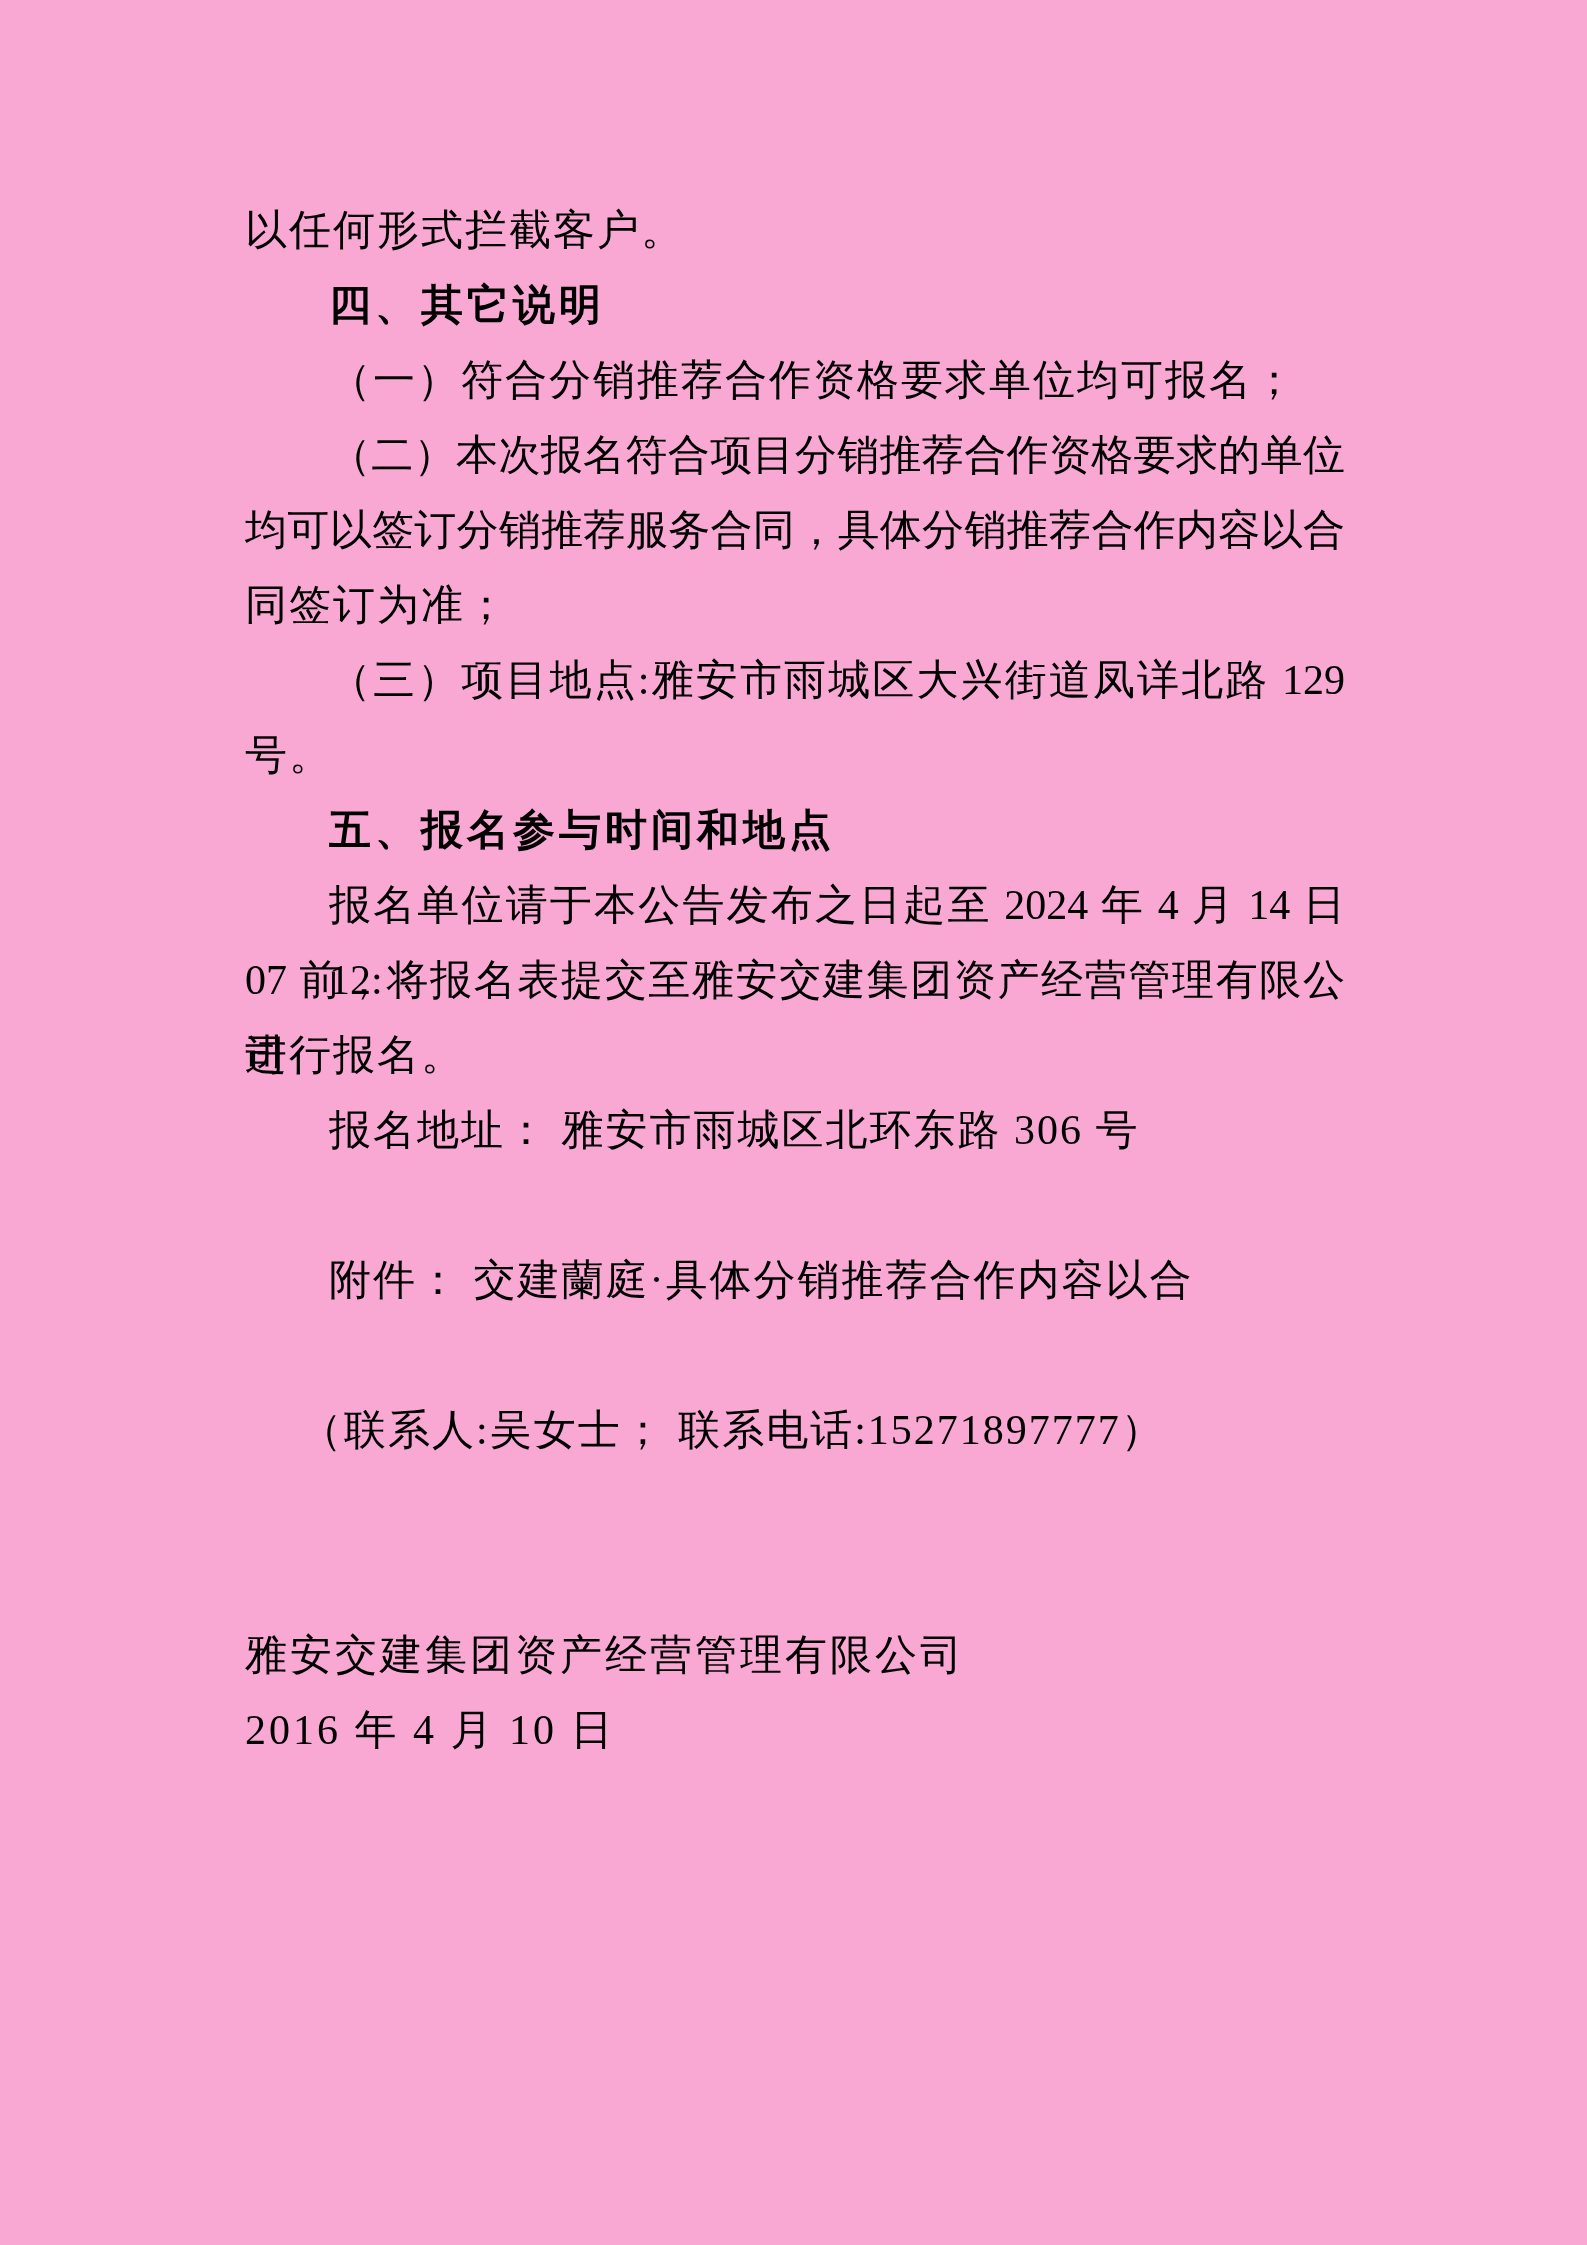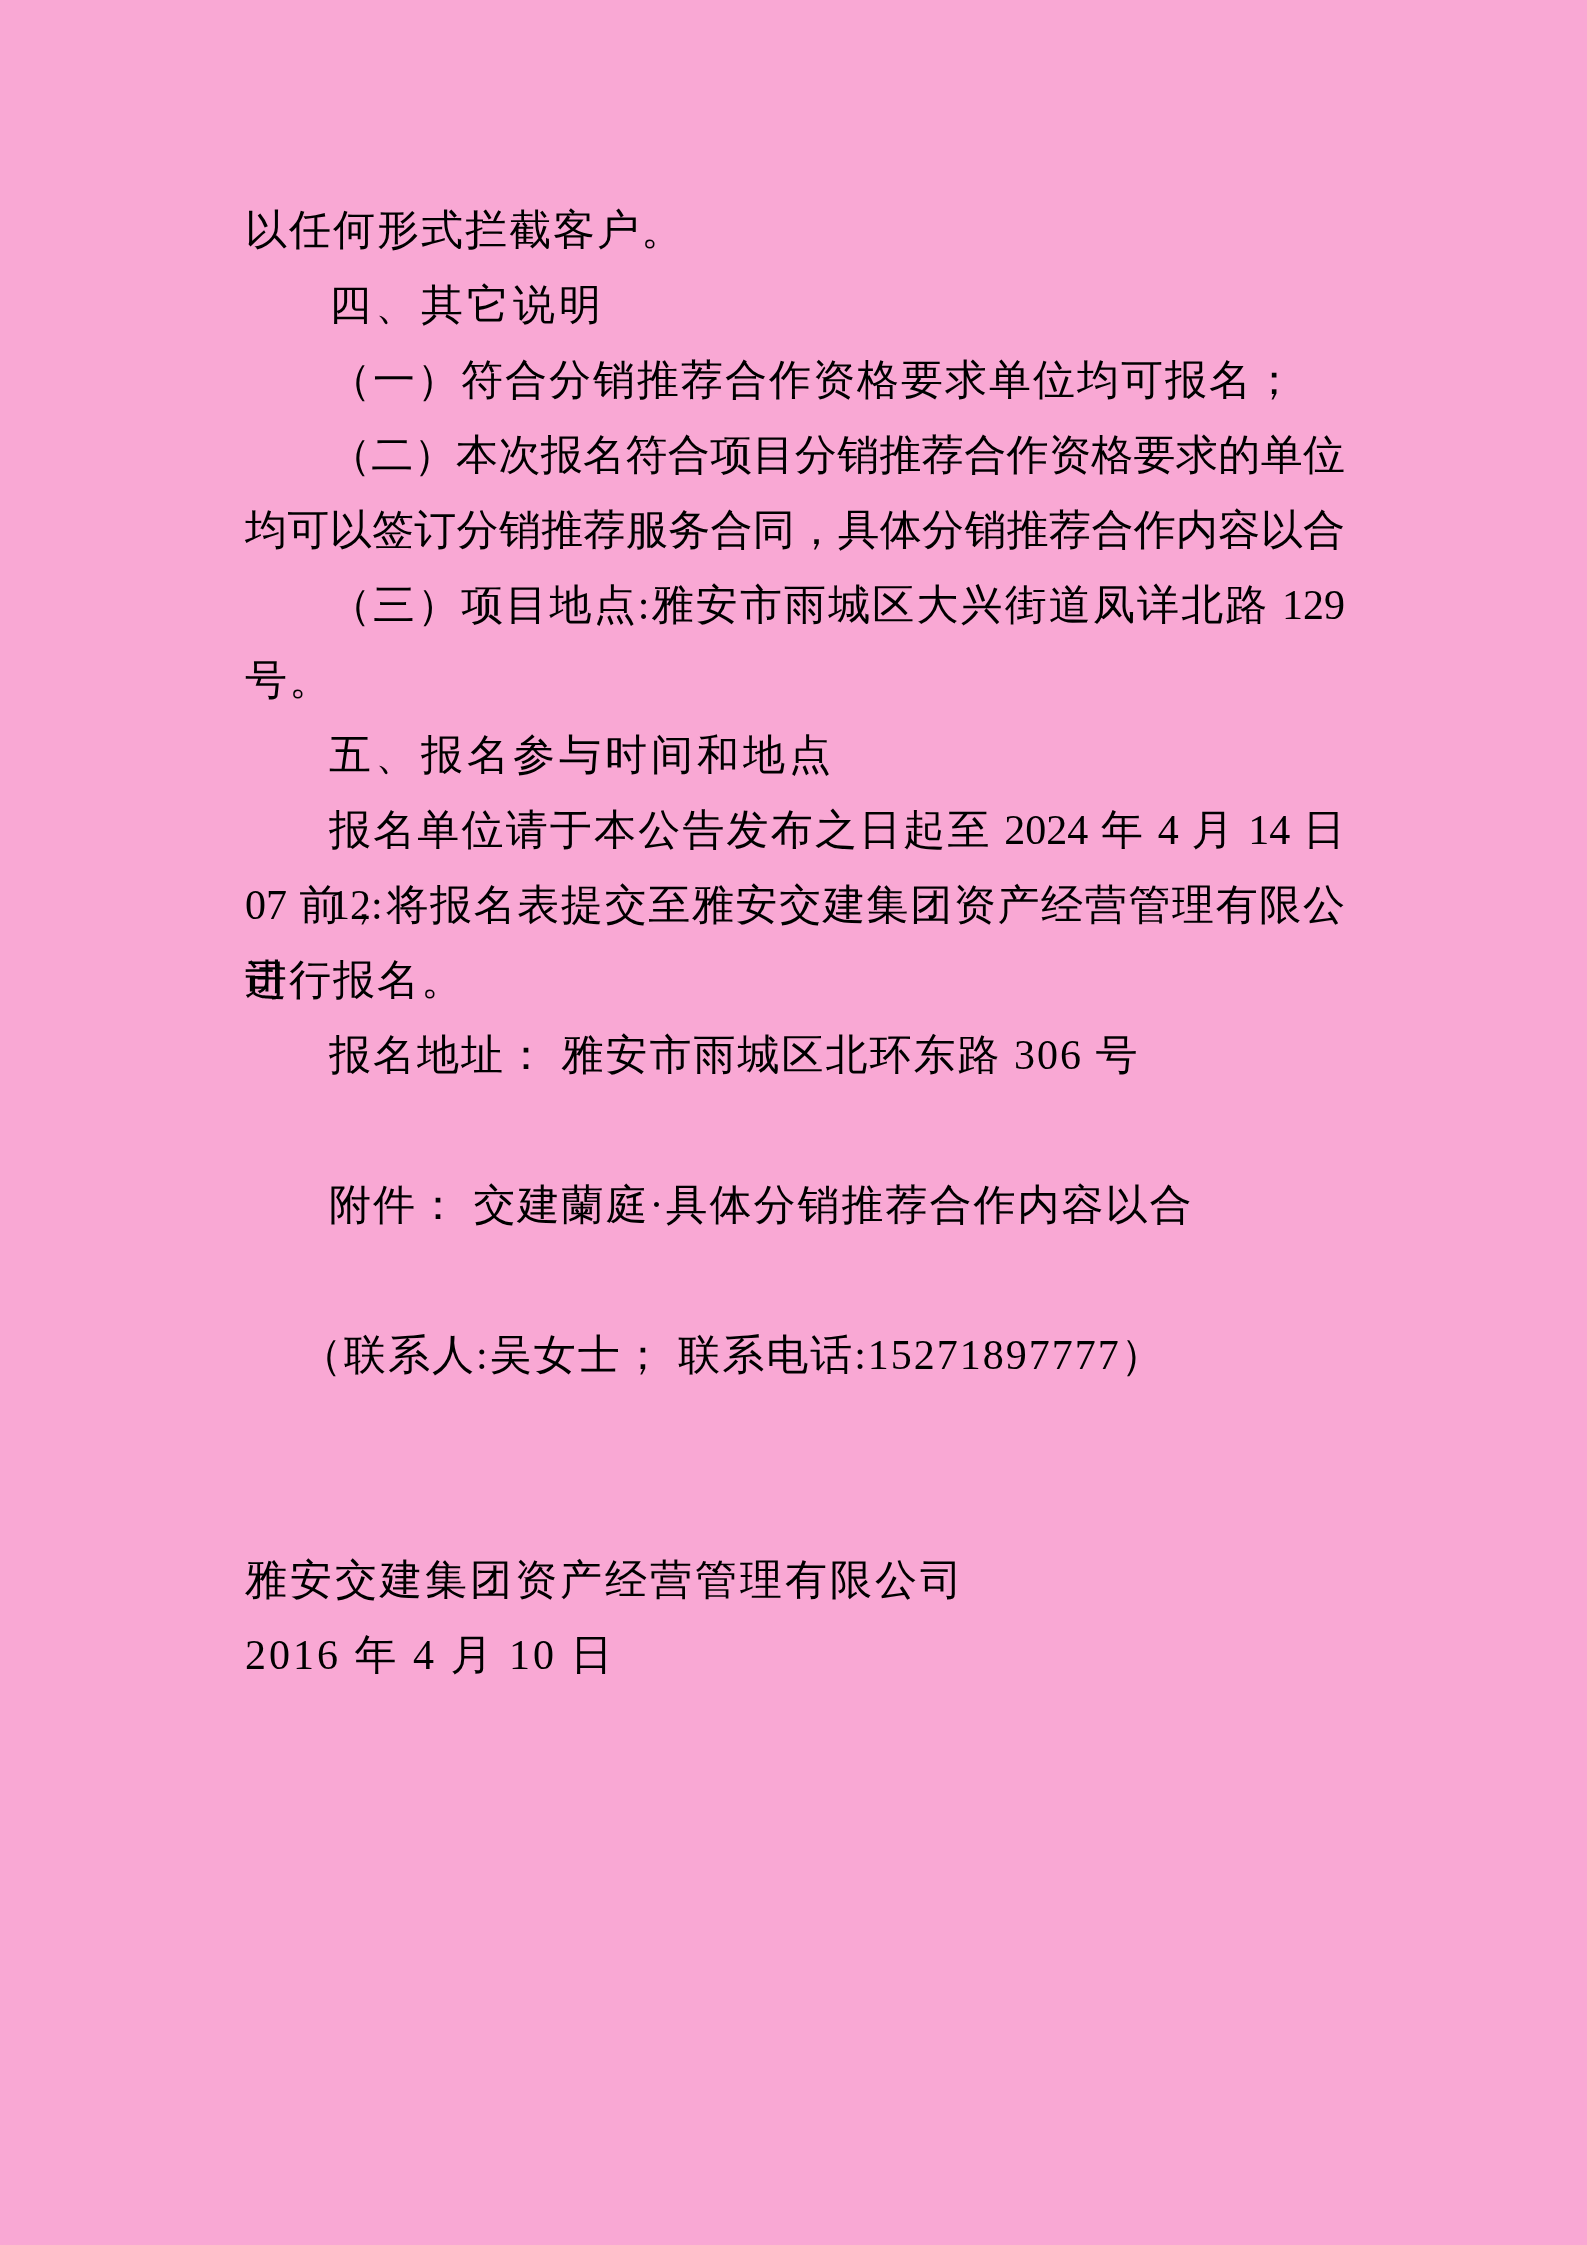--- a/index.html
+++ b/index.html
@@ -26,21 +26,21 @@
   }
   .line {
     height: 75px;
     letter-spacing: 2px;
     white-space: pre-wrap;
   }
   .line.blank { height: 75px; }
   .indent { padding-left: 84px; }
   .contact-indent { padding-left: 55px; }
   .bold {
-    font-weight: 400;
+    font-weight: 700;
     letter-spacing: 4px;
   }
   .fill {
     text-align: justify;
     text-align-last: justify;
     letter-spacing: 0;
   }
   .align-right {
     text-align: left;
     letter-spacing: 3px;
@@ -56,20 +56,21 @@
     <div class="line">以任何形式拦截客户。</div>
 
     <div class="line indent bold">四、其它说明</div>
 
     <div class="line indent">（一）符合分销推荐合作资格要求单位均可报名；</div>
 
     <div class="line indent fill">（二）本次报名符合项目分销推荐合作资格要求的单位</div>
 
     <div class="line fill">均可以签订分销推荐服务合同，具体分销推荐合作内容以合</div>
 
+    <div class="line">同签订为准；</div>
 
     <div class="line indent fill">（三）项目地点:雅安市雨城区大兴街道凤详北路 129</div>
 
     <div class="line">号。</div>
 
     <div class="line indent bold">五、报名参与时间和地点</div>
 
     <div class="line indent fill">报名单位请于本公告发布之日起至 2024 年 4 月 14 日 12:</div>
 
     <div class="line fill">07 前，将报名表提交至雅安交建集团资产经营管理有限公司</div>

